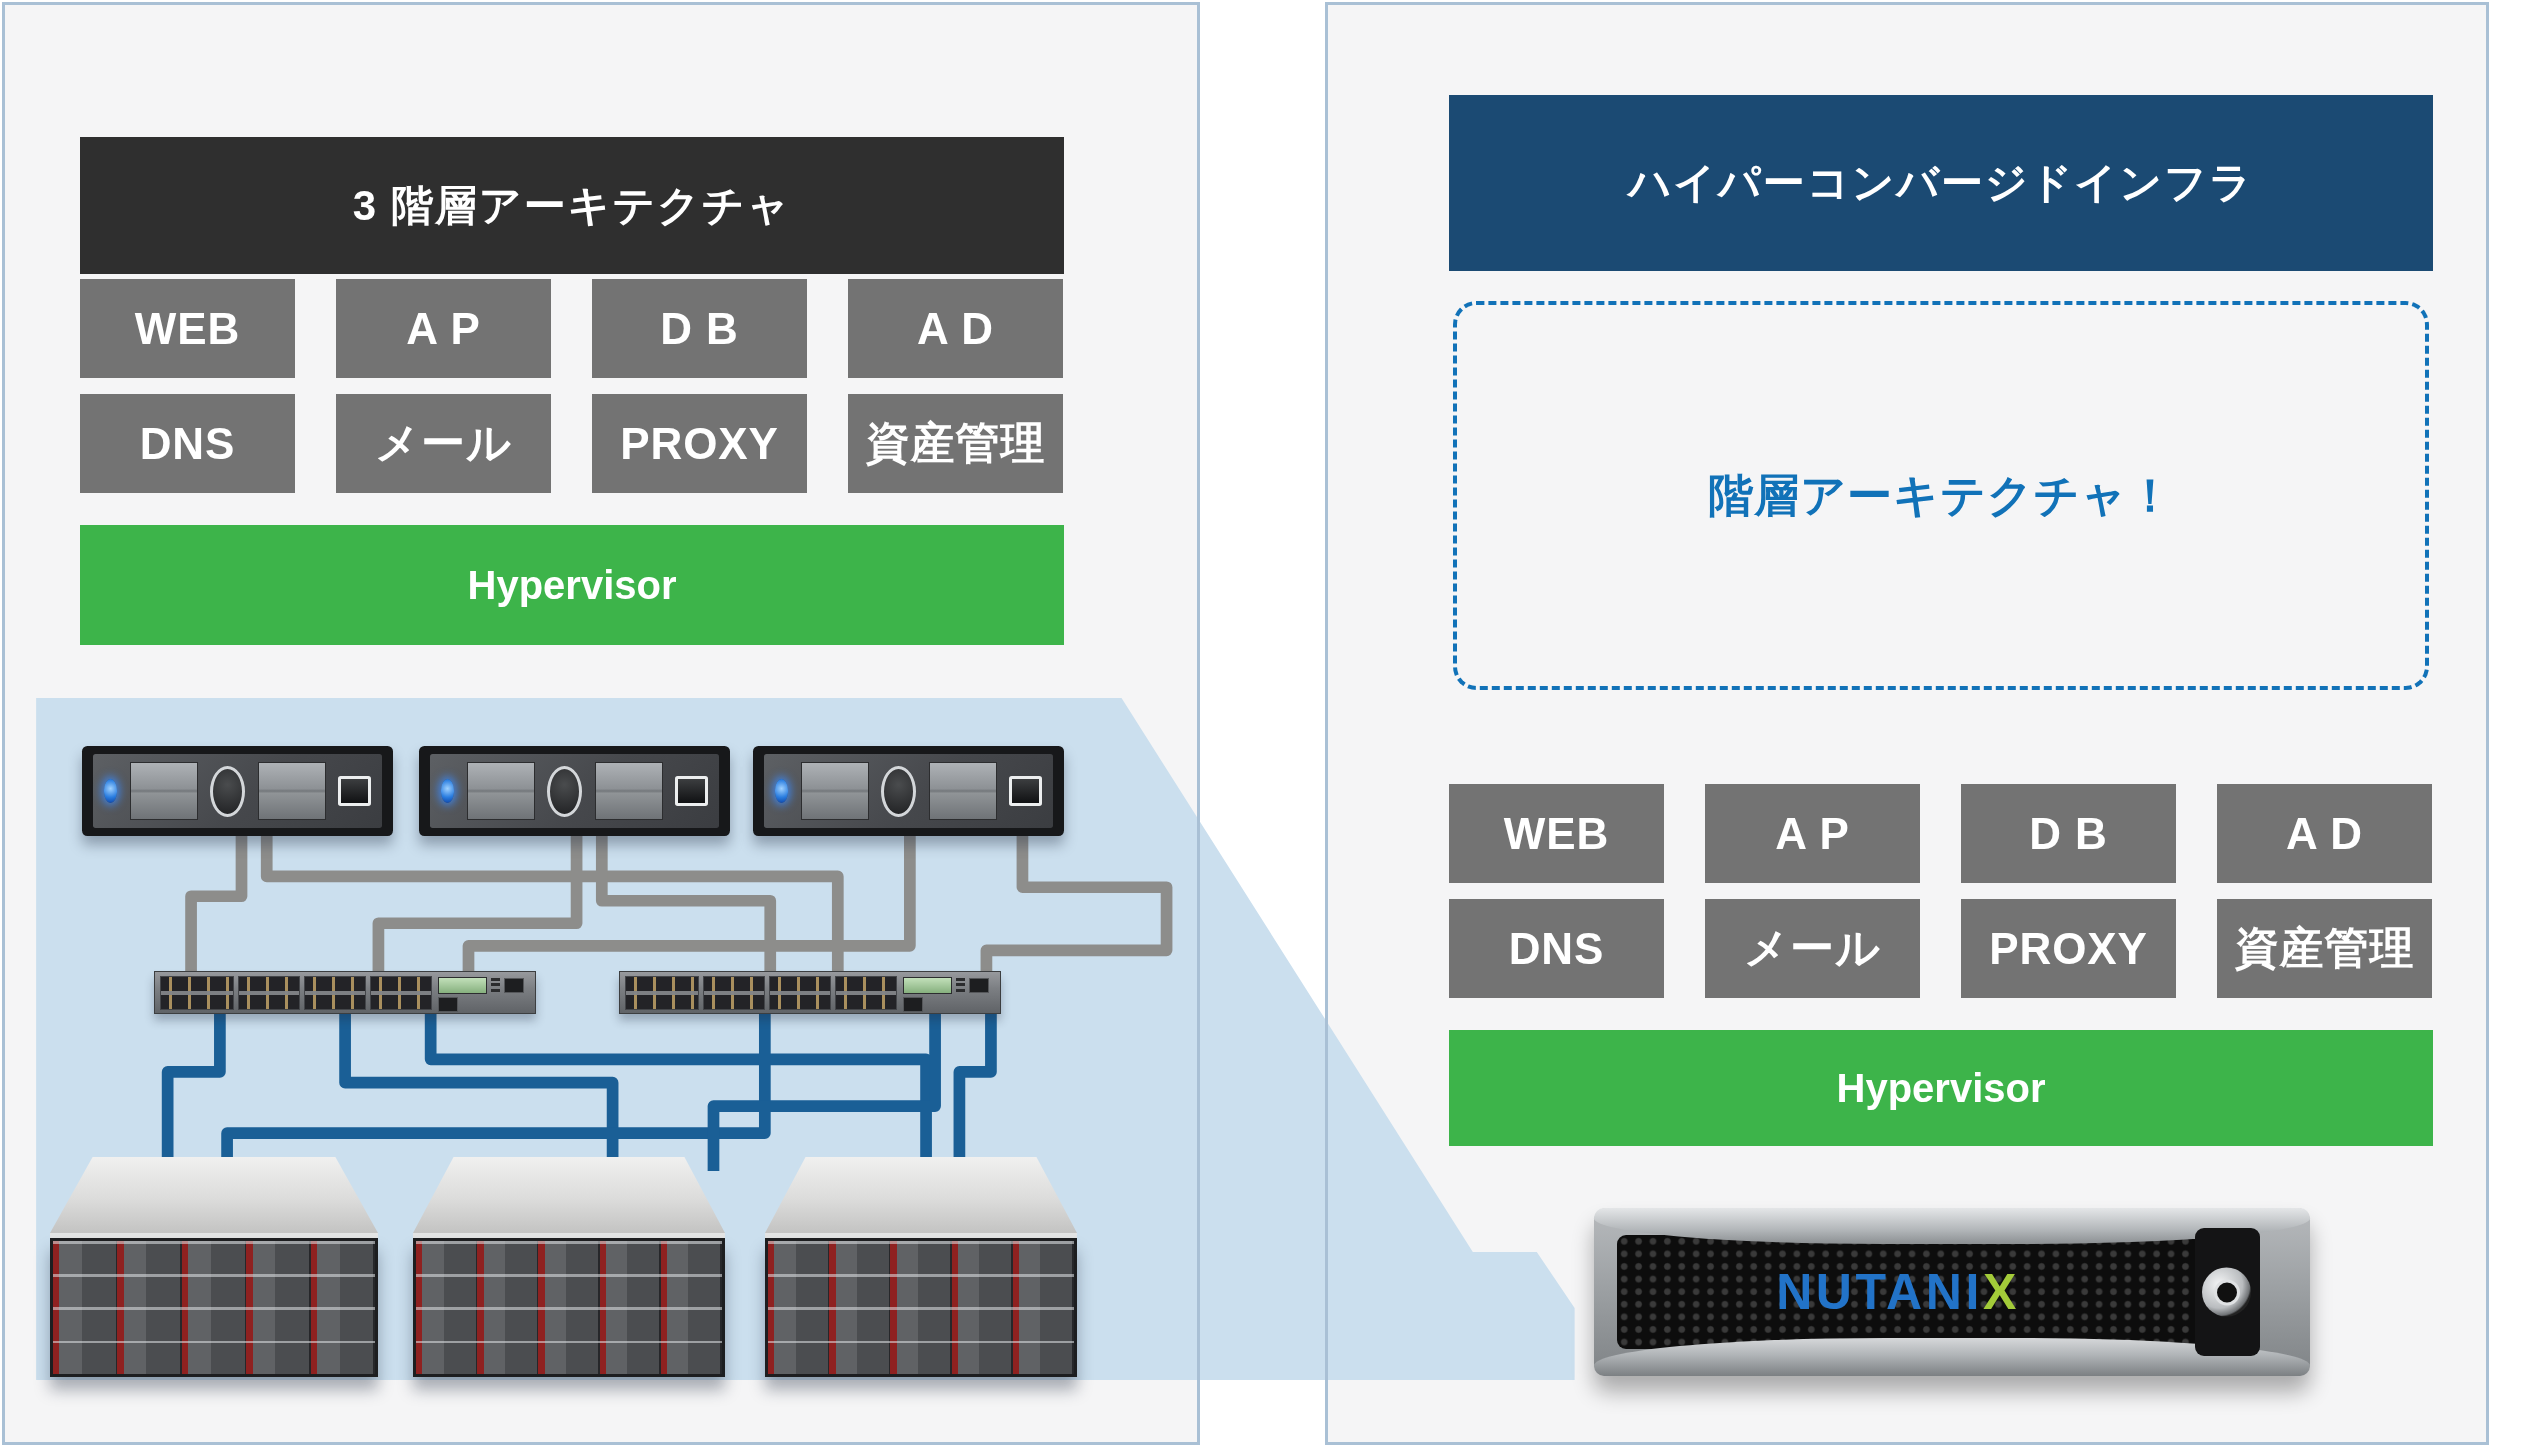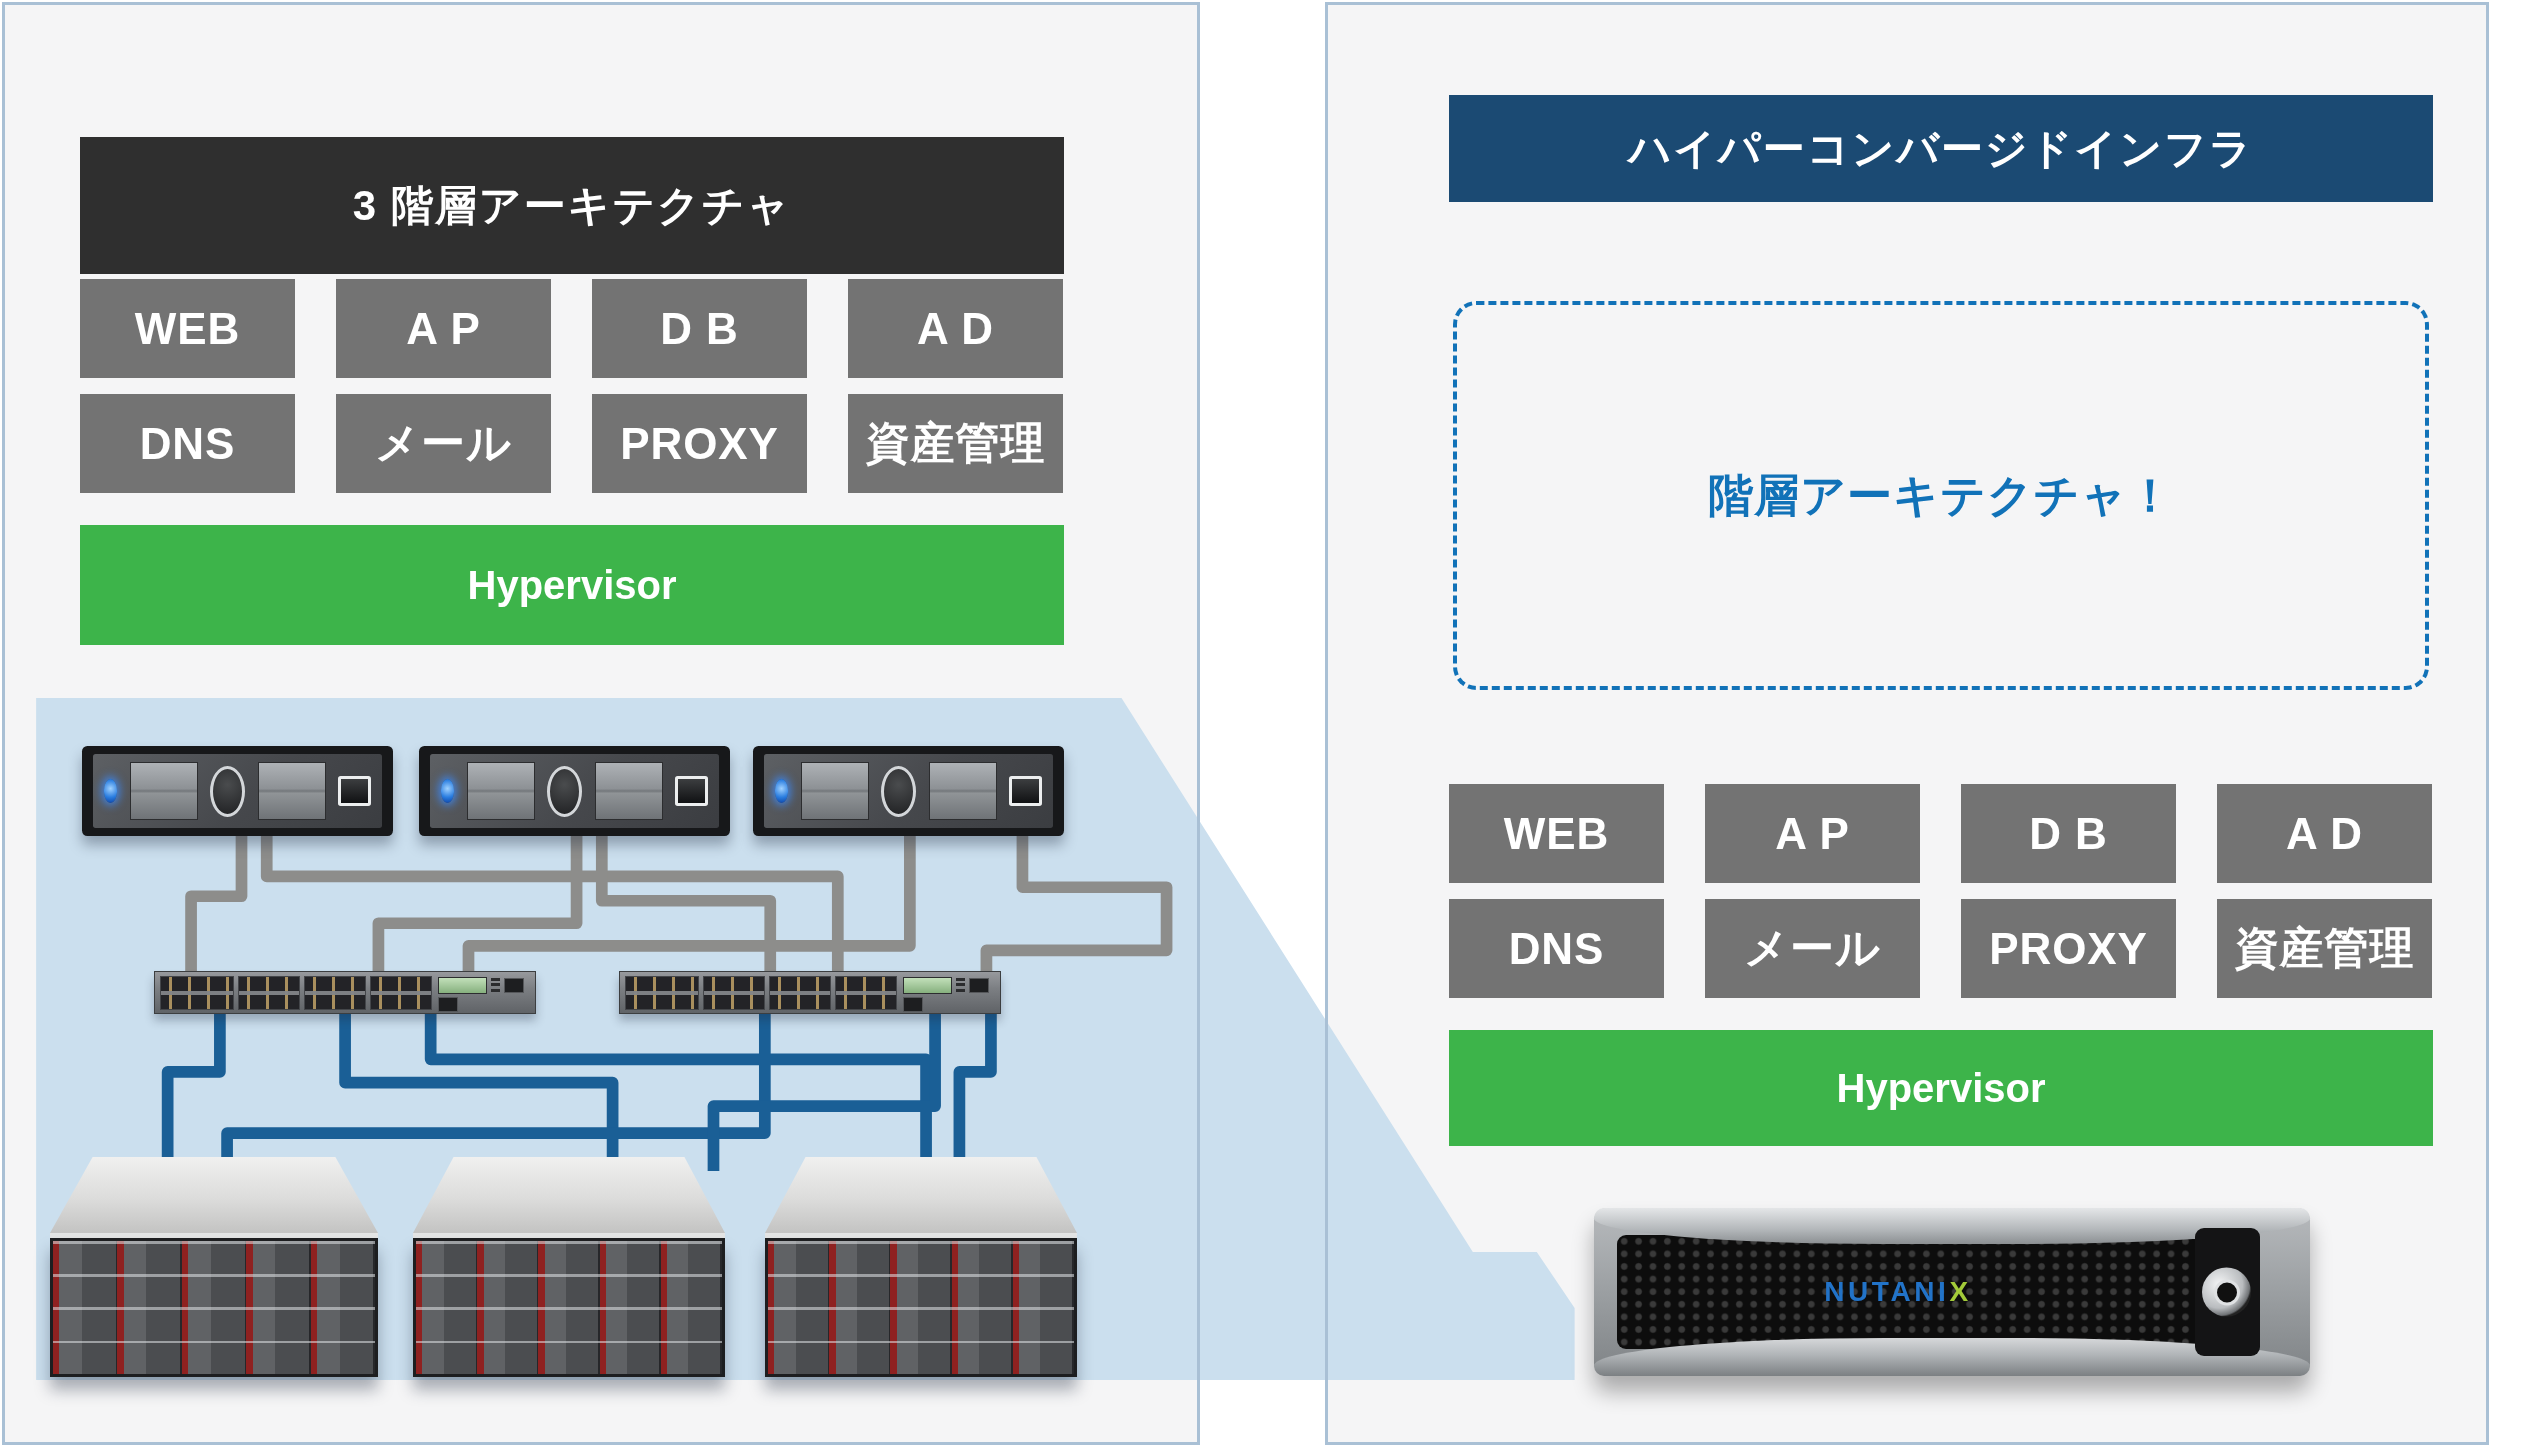--- a/index.html
+++ b/index.html
@@ -11,21 +11,21 @@
   #left-panel-bg,#left-panel-border{left:1.8px;top:1.8px;width:1198px;height:1443px;box-sizing:border-box;}
   #right-panel-bg,#right-panel-border{left:1325px;top:1.8px;width:1164px;height:1443px;box-sizing:border-box;}
   
   #flow-svg,#cable-svg{position:absolute;left:0;top:0;z-index:1;}
   #cable-svg{z-index:2;}
   
   .content{position:absolute;z-index:10;}
   .hdr{display:flex;align-items:center;justify-content:center;
        color:#ffffff;font-size:42px;font-weight:bold;letter-spacing:1.8px;}
   #left-header{left:80px;top:95px;width:984px;height:137px;background:#2f2f2f;margin-top:42px;}
-  #right-header{left:1449px;top:95px;width:984px;height:107px;background:#1b4a73;}
+  #right-header{left:1449px;top:95px;width:984px;height:176px;background:#1b4a73;}
   .services{display:grid;grid-template-columns:repeat(4,215px);grid-auto-rows:99px;
             column-gap:41px;row-gap:16px;}
   #left-services{left:80px;top:279px;}
   #right-services{left:1449px;top:784px;}
   .svc{background:#737373;color:#ffffff;font-size:44px;font-weight:bold;
        display:flex;align-items:center;justify-content:center;letter-spacing:0.9px;}
   .hyper{background:#3db44a;color:#ffffff;font-size:40px;font-weight:bold;
          display:flex;align-items:center;justify-content:center;}
   #left-hypervisor{left:80px;top:525px;width:984px;height:120px;}
   #right-hypervisor{left:1449px;top:1030px;width:984px;height:116px;}
@@ -90,21 +90,21 @@
            border-radius:12.6px 12.6px 50% 50% / 12.6px 12.6px 32px 32px;}
   .lip-bottom{position:absolute;bottom:0;left:0;right:0;height:38px;
            background:linear-gradient(0deg,#7c8083 0%,#b0b4b7 55%,#d6d8da 100%);
            border-radius:50% 50% 12.6px 12.6px / 34px 34px 12.6px 12.6px;}
   .app-strip{position:absolute;right:50px;top:20px;bottom:20px;width:65px;background:#141415;border-radius:9px;}
   .app-dial{position:absolute;right:59px;top:50%;transform:translateY(-50%);width:49px;height:49px;border-radius:50%;
             background:radial-gradient(circle at 35% 35%,#f4f5f6,#b9bcbf 52%,#6f7275 68%,#232323 72%);
             display:flex;align-items:center;justify-content:center;}
   .app-dial-core{width:20px;height:20px;border-radius:50%;background:#101010;border:3.6px solid #dfe1e3;}
   .app-logo{position:absolute;left:0;right:108px;top:50%;transform:translateY(-50%);
-            text-align:center;font-size:28px;font-weight:bold;letter-spacing:3.6px;}
+            text-align:center;font-size:50px;font-weight:bold;letter-spacing:3.6px;}
   .logo-blue{color:#2273c8;} .logo-green{color:#a3cb39;}
 </style>
 </head>
 <body>
 
 <div id="stage">
 
   <div class="panel-bg" id="left-panel-bg"></div>
   <div class="panel-bg" id="right-panel-bg"></div>
 

